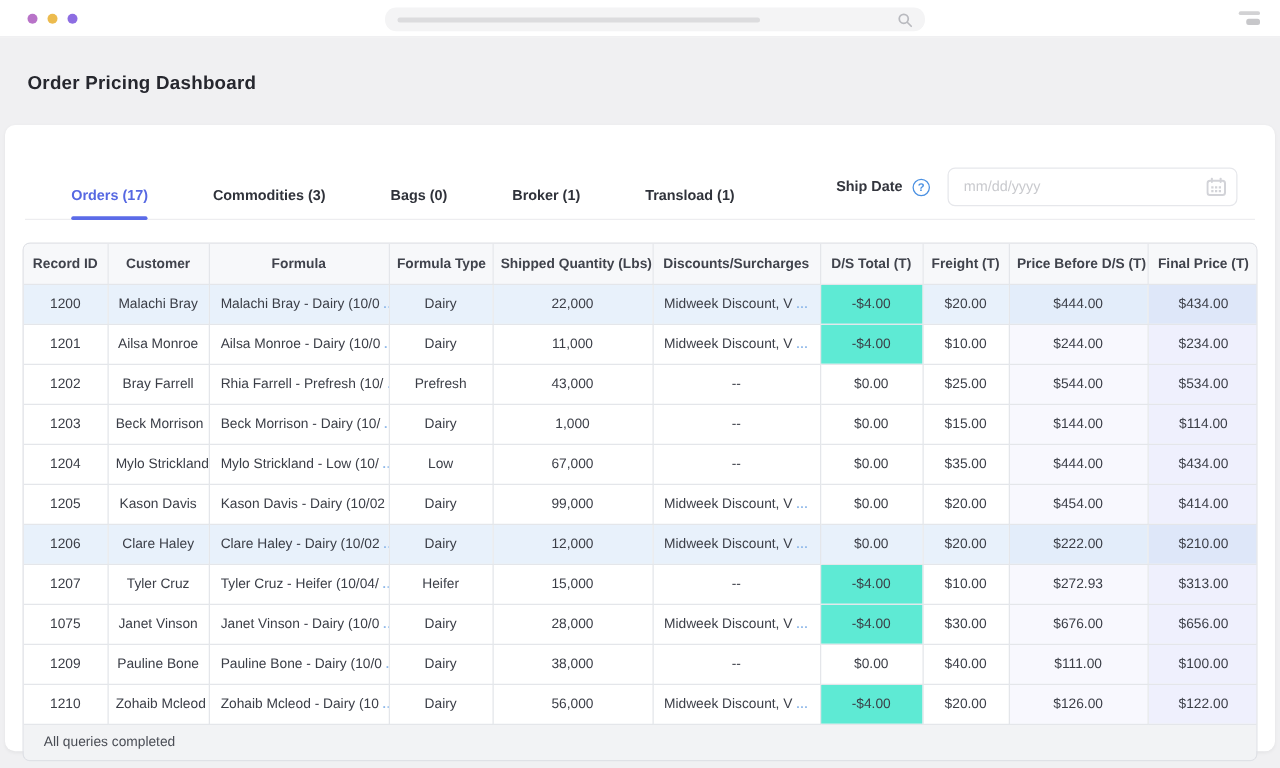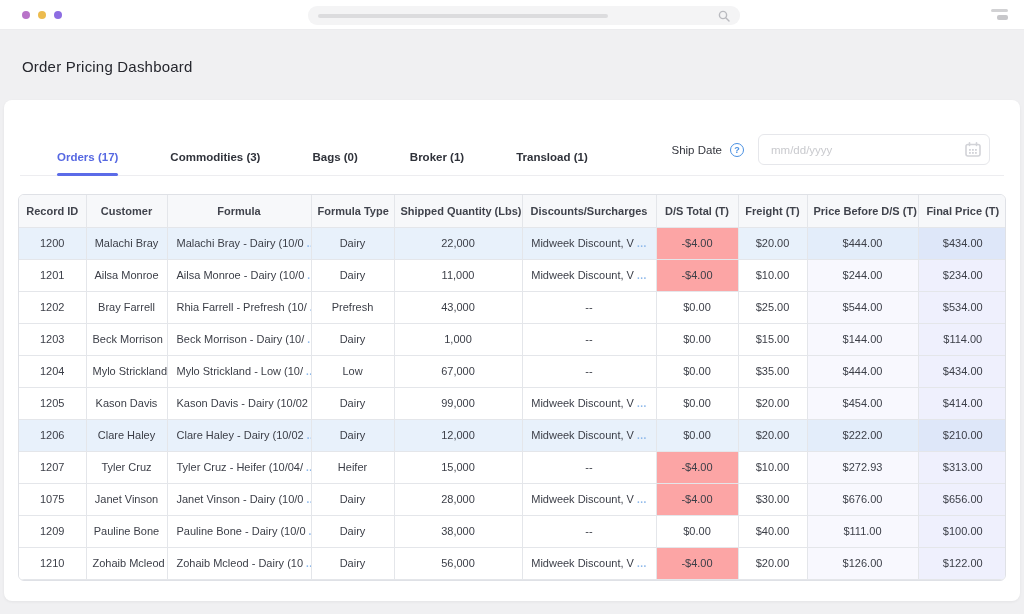--- a/index.html
+++ b/index.html
@@ -26,21 +26,21 @@
   .search-skeleton { width:290px; height:4px; border-radius:2px; background:#dcdcde; }
   .search-icon svg { display:block; }
   .menu-icon {
     position:absolute; right:16px; top:9px; width:17px; height:12px;
     display:flex; flex-direction:column; align-items:flex-end; gap:3px;
   }
   .menu-icon .bar1 { width:17px; height:3px; border-radius:2px; background:#d2d2d4; }
   .menu-icon .bar2 { width:11px; height:5px; border-radius:2px; background:#c7c7ca; }
   
   .page-title {
-    font-size:15px; font-weight:400; color:#26272e;
+    font-size:15px; font-weight:700; color:#26272e;
     padding:28px 0 0 22px; letter-spacing:.2px;
   }
   .card {
     position:absolute; left:4px; right:4px; top:100px; height:501px;
     background:#ffffff; border-radius:8px;
     box-shadow:0 1px 3px rgba(30,30,40,.06);
   }
   
   .tabs-row {
     margin:16px 16px; height:60px;
@@ -55,21 +55,21 @@
   }
   .tab.active { color:#5668e2; }
   .tab.active::after {
     content:""; position:absolute; left:0; right:0; bottom:-1px;
     height:3px; background:#5b6be8; border-radius:2px;
   }
   .ship-date {
     position:absolute; right:14px; bottom:10px;
     display:flex; align-items:center; gap:8px;
   }
-  .ship-date-label { font-size:11.5px; font-weight:400; color:#33353d; }
+  .ship-date-label { font-size:11.5px; font-weight:700; color:#33353d; }
   .help-icon {
     width:14px; height:14px; border-radius:50%;
     border:1.5px solid #4a90e2; color:#4a90e2;
     font-size:9px; font-weight:700; line-height:12px; text-align:center;
   }
   .date-input-wrap {
     width:232px; height:31px; border:1px solid #e6e7eb; border-radius:6px;
     background:#fff; display:flex; align-items:center; padding:0 8px 0 12px;
     margin-left:6px;
   }
@@ -89,21 +89,21 @@
     font-size:11px; text-align:center; vertical-align:middle;
     border-right:1px solid #e4e6ea; border-bottom:1px solid #e4e6ea;
     height:32px; padding:0 6px; overflow:hidden; white-space:nowrap;
   }
   th:last-child, td:last-child { border-right:none; }
   thead th { background:#f7f8fa; font-weight:700; color:#40434c; }
   tbody td { color:#3b3e47; background:transparent; }
   tbody tr { background:#ffffff; }
   tbody tr.highlight { background:#e8f1fb;padding-left:12px; }
   td.cell-formula { text-align:left; padding-left:9px; }
-  td.neg { background:#fca5a5; }
+  td.neg { background:#5eead4; }
   td.tint-before { background:rgba(110,120,235,0.05); }
   td.tint-final  { background:rgba(110,120,235,0.11); }
   tr.highlight td.tint-before { background:rgba(110,140,235,0.03); }
   tr.highlight td.tint-final  { background:rgba(110,120,235,0.08); }
   .ellipsis-ind { color:#8fb9ea; font-weight:700; font-size:10px; margin-left:3px; letter-spacing:.5px; }
   .status-bar {
     height:28px; background:#f2f3f5; display:flex; align-items:center;
     padding-left:16px; font-size:11px; color:#4a4d55;
   }
   
@@ -327,15 +327,18 @@
             <td>Dairy</td>
             <td>56,000</td>
             <td>Midweek Discount, V<span class="ellipsis-ind">...</span></td>
             <td class="neg">-$4.00</td>
             <td>$20.00</td>
             <td class="tint-before">$126.00</td>
             <td class="tint-final">$122.00</td>
           </tr>
         </tbody>
     </table>
+    <div class="status-bar">
+      <span>All queries completed</span>
+    </div>
   </div>
 
 </div>
 
 </body></html>

